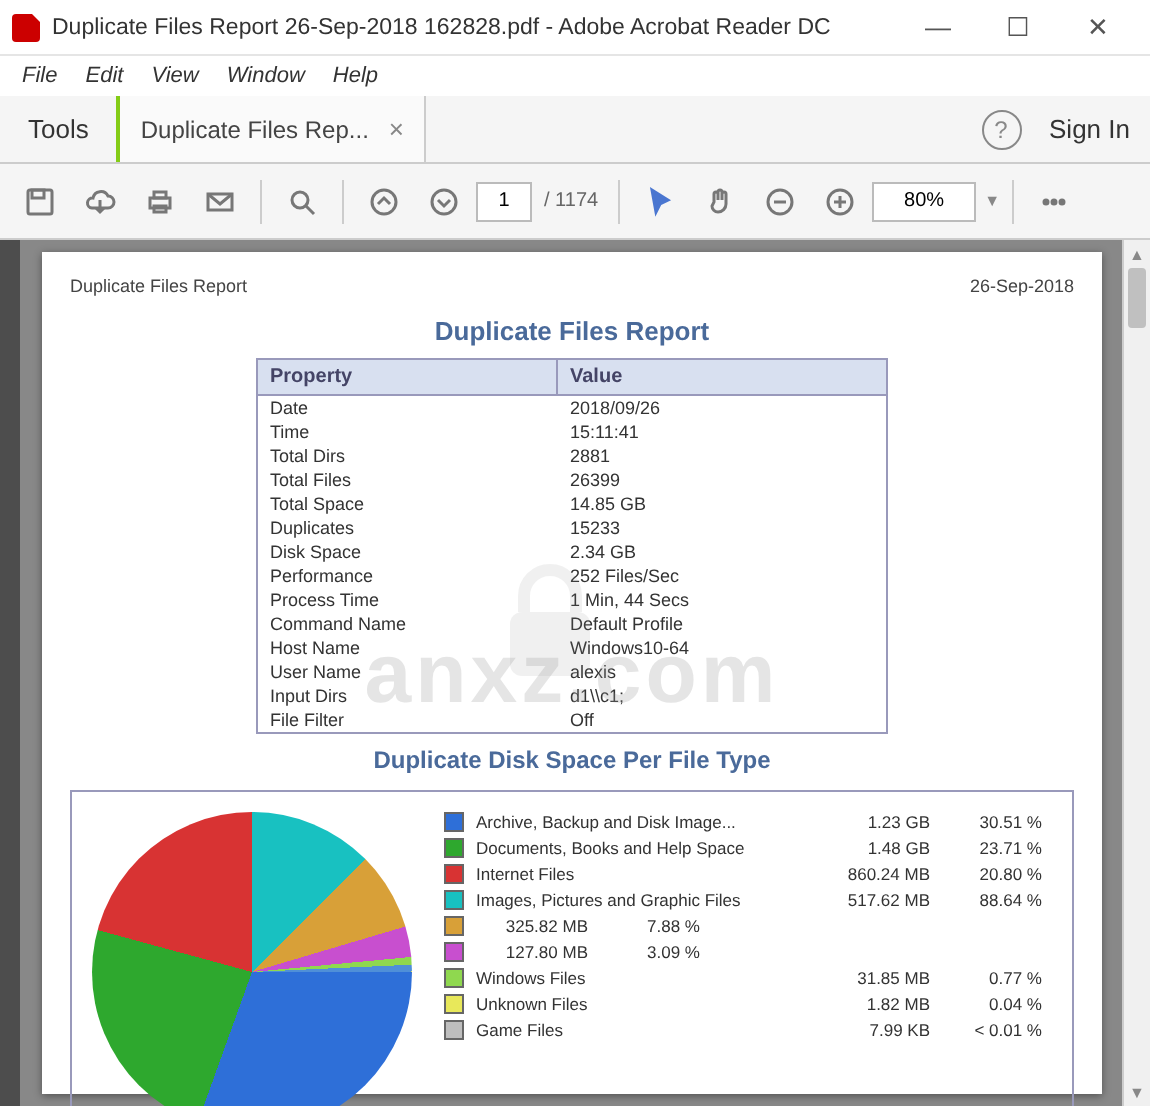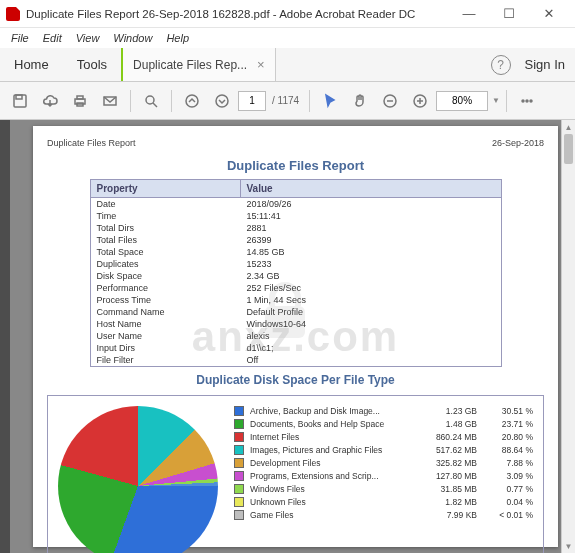--- a/index.html
+++ b/index.html
@@ -32,31 +32,31 @@
 .tool-btn svg { width: 16px; height: 16px; stroke: #777; fill: none; stroke-width: 1.5; }
 .divider { width: 1px; height: 22px; background: #ccc; margin: 0 4px; }
 .page-input { width: 28px; height: 20px; border: 1px solid #bbb; text-align: center; font-size: 10px; background: #fff; }
 .page-total { font-size: 10px; color: #666; padding: 0 4px; }
 .zoom-select { width: 52px; height: 20px; border: 1px solid #bbb; font-size: 10px; background: #fff; text-align: center; }
 .toolbar .spacer { flex: 1; }
 
 
 .doc-area { height: 433px; background: #888; display: flex; }
 .sidebar { width: 10px; background: #4d4d4d; }
-.page-wrap { flex: 1; overflow: hidden; display: flex; justify-content: flex-start; padding: 6px 23px; }
+.page-wrap { flex: 1; overflow: hidden; display: flex; justify-content: flex-end; padding: 6px 10px; }
 .page { width: 530px; background: #fff; box-shadow: 0 1px 4px rgba(0,0,0,0.4); padding: 12px 14px; position: relative; }
 .scrollbar-v { width: 14px; background: #f0f0f0; border-left: 1px solid #ccc; position: relative; }
 .scrollbar-v .thumb { position: absolute; top: 14px; left: 2px; right: 2px; height: 30px; background: #c0c0c0; border-radius: 2px; }
 .scrollbar-v .arr { position: absolute; left: 0; right: 0; height: 14px; display: flex; align-items: center; justify-content: center; font-size: 8px; color: #888; }
 .scrollbar-v .arr.up { top: 0; } .scrollbar-v .arr.dn { bottom: 0; }
 
 
 .page-hdr { display: flex; justify-content: space-between; font-family: "Courier New", monospace; font-size: 9px; color: #444; margin-bottom: 10px; }
 .report-title { text-align: center; font-size: 13px; font-weight: bold; color: #4a6a9a; margin-bottom: 6px; }
-.prop-table { width: 412px; margin: 0 auto 0; border: 1px solid #99b; font-family: "Courier New", monospace; font-size: 9px; }
+.prop-table { width: 316px; margin: 0 auto 0; border: 1px solid #99b; font-family: "Courier New", monospace; font-size: 9px; }
 .prop-table .thead { display: flex; background: #d8e0f0; border-bottom: 1px solid #99b; }
 .prop-table .thead .th { padding: 3px 6px; font-weight: bold; color: #446; font-family: "Segoe UI", Arial; font-size: 10px; }
 .prop-table .thead .th:first-child { width: 150px; border-right: 1px solid #99b; }
 .prop-table .tr { display: flex; }
 .prop-table .td { padding: 1px 6px; color: #333; }
 .prop-table .td:first-child { width: 150px; }
 
 .section-title { text-align: center; font-size: 12px; font-weight: bold; color: #4a6a9a; margin: 6px 0 8px; }
 .chart-wrap { border: 1px solid #99b; padding: 10px; display: flex; gap: 16px; }
 .pie { width: 160px; height: 160px; border-radius: 50%; flex-shrink: 0; }
@@ -85,21 +85,20 @@
 
 <div class="menubar">
   <span>File</span>
   <span>Edit</span>
   <span>View</span>
   <span>Window</span>
   <span>Help</span>
 </div>
 
 <div class="tabbar">
-  <div class="home">Home</div>
   <div class="tools">Tools</div>
   <div class="doc-tab">
     <span>Duplicate Files Rep...</span>
     <span class="close">×</span>
   </div>
   <div class="spacer"></div>
   <div class="signin-area">
     <div class="help-icon">?</div>
     <span>Sign In</span>
   </div>
@@ -288,27 +287,25 @@
               <div class="pct">20.80 %</div>
             </div>
             <div class="legend-row">
               <div class="sw" style="background: rgb(24, 193, 193);"></div>
               <div class="lbl">Images, Pictures and Graphic Files</div>
               <div class="sz">517.62 MB</div>
               <div class="pct">88.64 %</div>
             </div>
             <div class="legend-row">
               <div class="sw" style="background: rgb(216, 160, 56);"></div>
-              <div class="lbl">Development Files</div>
               <div class="sz">325.82 MB</div>
               <div class="pct">7.88 %</div>
             </div>
             <div class="legend-row">
               <div class="sw" style="background: rgb(200, 79, 207);"></div>
-              <div class="lbl">Programs, Extensions and Scrip...</div>
               <div class="sz">127.80 MB</div>
               <div class="pct">3.09 %</div>
             </div>
             <div class="legend-row">
               <div class="sw" style="background: rgb(143, 216, 79);"></div>
               <div class="lbl">Windows Files</div>
               <div class="sz">31.85 MB</div>
               <div class="pct">0.77 %</div>
             </div>
             <div class="legend-row">

